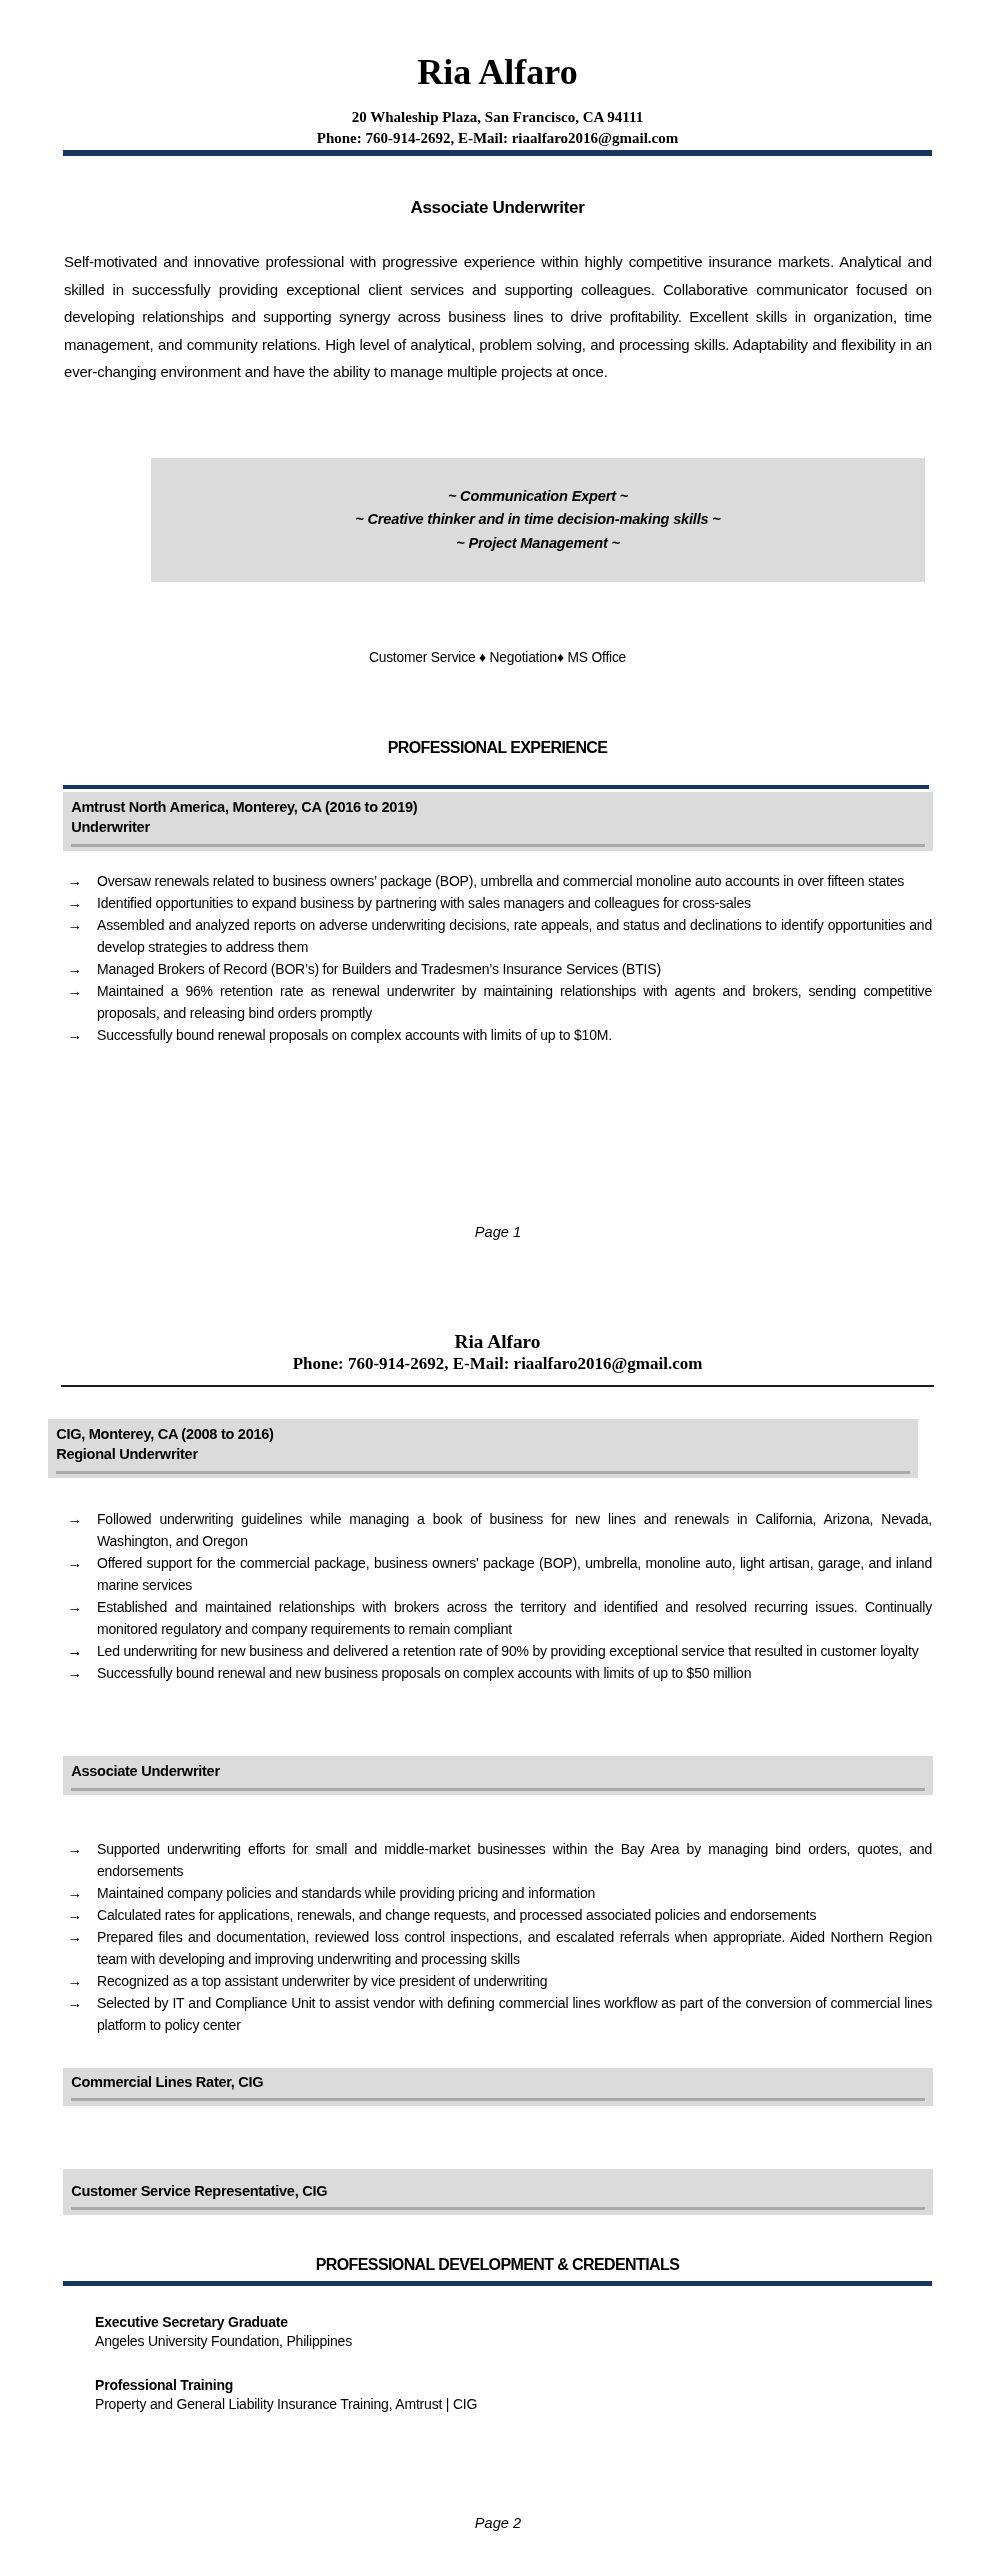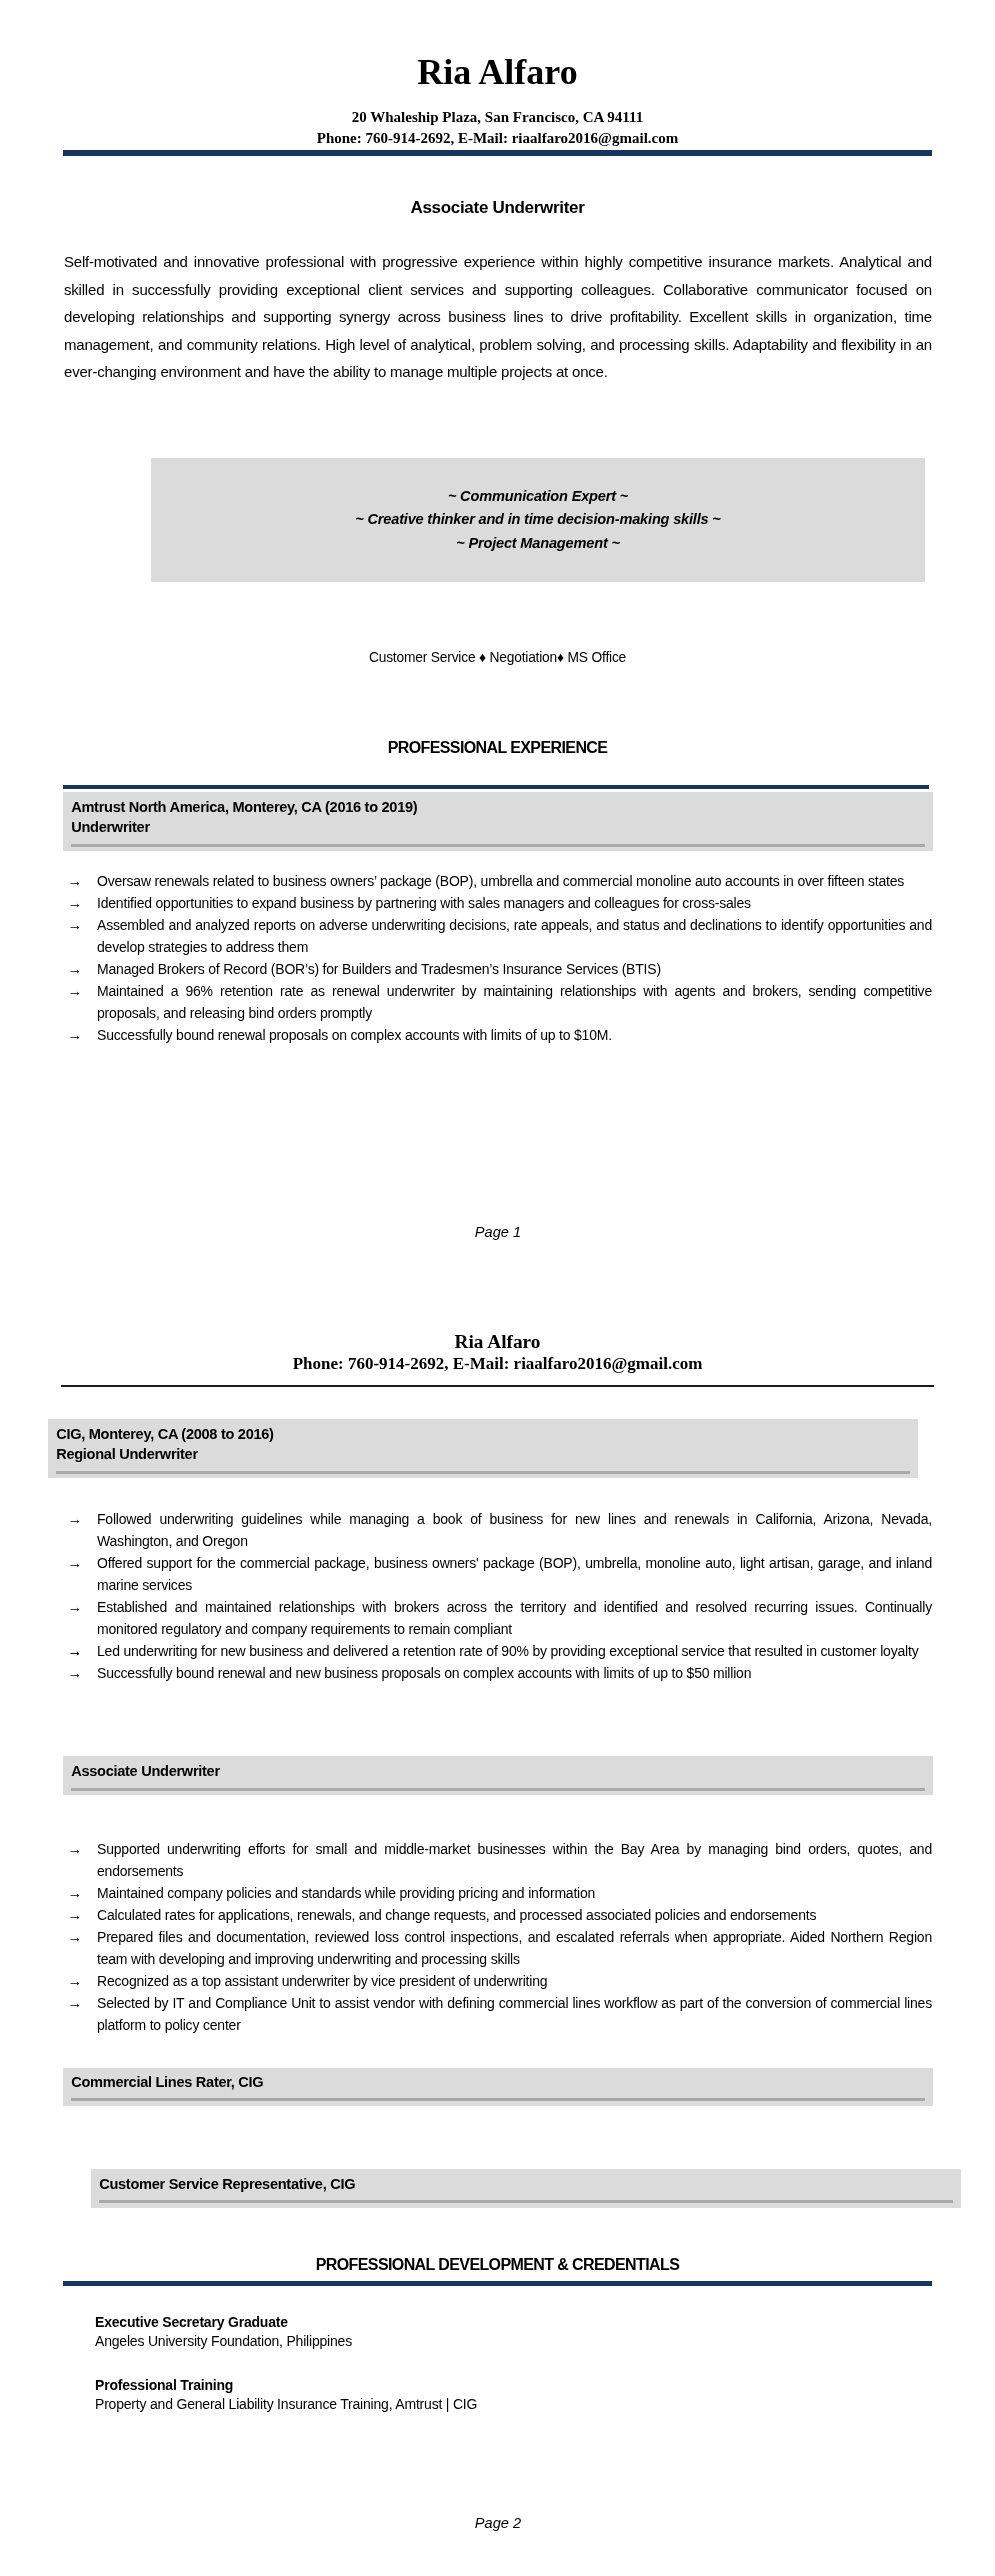--- a/index.html
+++ b/index.html
@@ -126,21 +126,21 @@
     <li><span class="arrow">→</span><span>Prepared files and documentation, reviewed loss control inspections, and escalated referrals when appropriate. Aided Northern Region team with developing and improving underwriting and processing skills</span></li>
     <li><span class="arrow">→</span><span>Recognized as a top assistant underwriter by vice president of underwriting</span></li>
     <li><span class="arrow">→</span><span>Selected by IT and Compliance Unit to assist vendor with defining commercial lines workflow as part of the conversion of commercial lines platform to  policy center</span></li>
   </ul>
 
   <div class="abs jobbox" style="top:2068px;left:63px;width:870px;padding-top:4.1px;">
     <div class="job-company">Commercial Lines Rater, CIG</div>
     <div class="stripe"></div>
   </div>
 
-  <div class="abs jobbox" style="top:2169px;left:63px;width:870px;padding-top:5px;margin-left:28px;">
+  <div class="abs jobbox" style="top:2169px;left:63px;width:870px;padding-top:12px;">
     <div class="job-company">Customer Service Representative, CIG</div>
     <div class="stripe"></div>
   </div>
 
   <div class="abs center section-heading" style="top:2256px;">PROFESSIONAL DEVELOPMENT &amp; CREDENTIALS</div>
 
   <div class="abs rule-navy" style="top:2281px;left:63px;width:869px;height:4.7px;"></div>
 
   <div class="abs" style="top:2313px;left:95px;width:820px;">
     <div class="cred-title">Executive Secretary Graduate</div>

